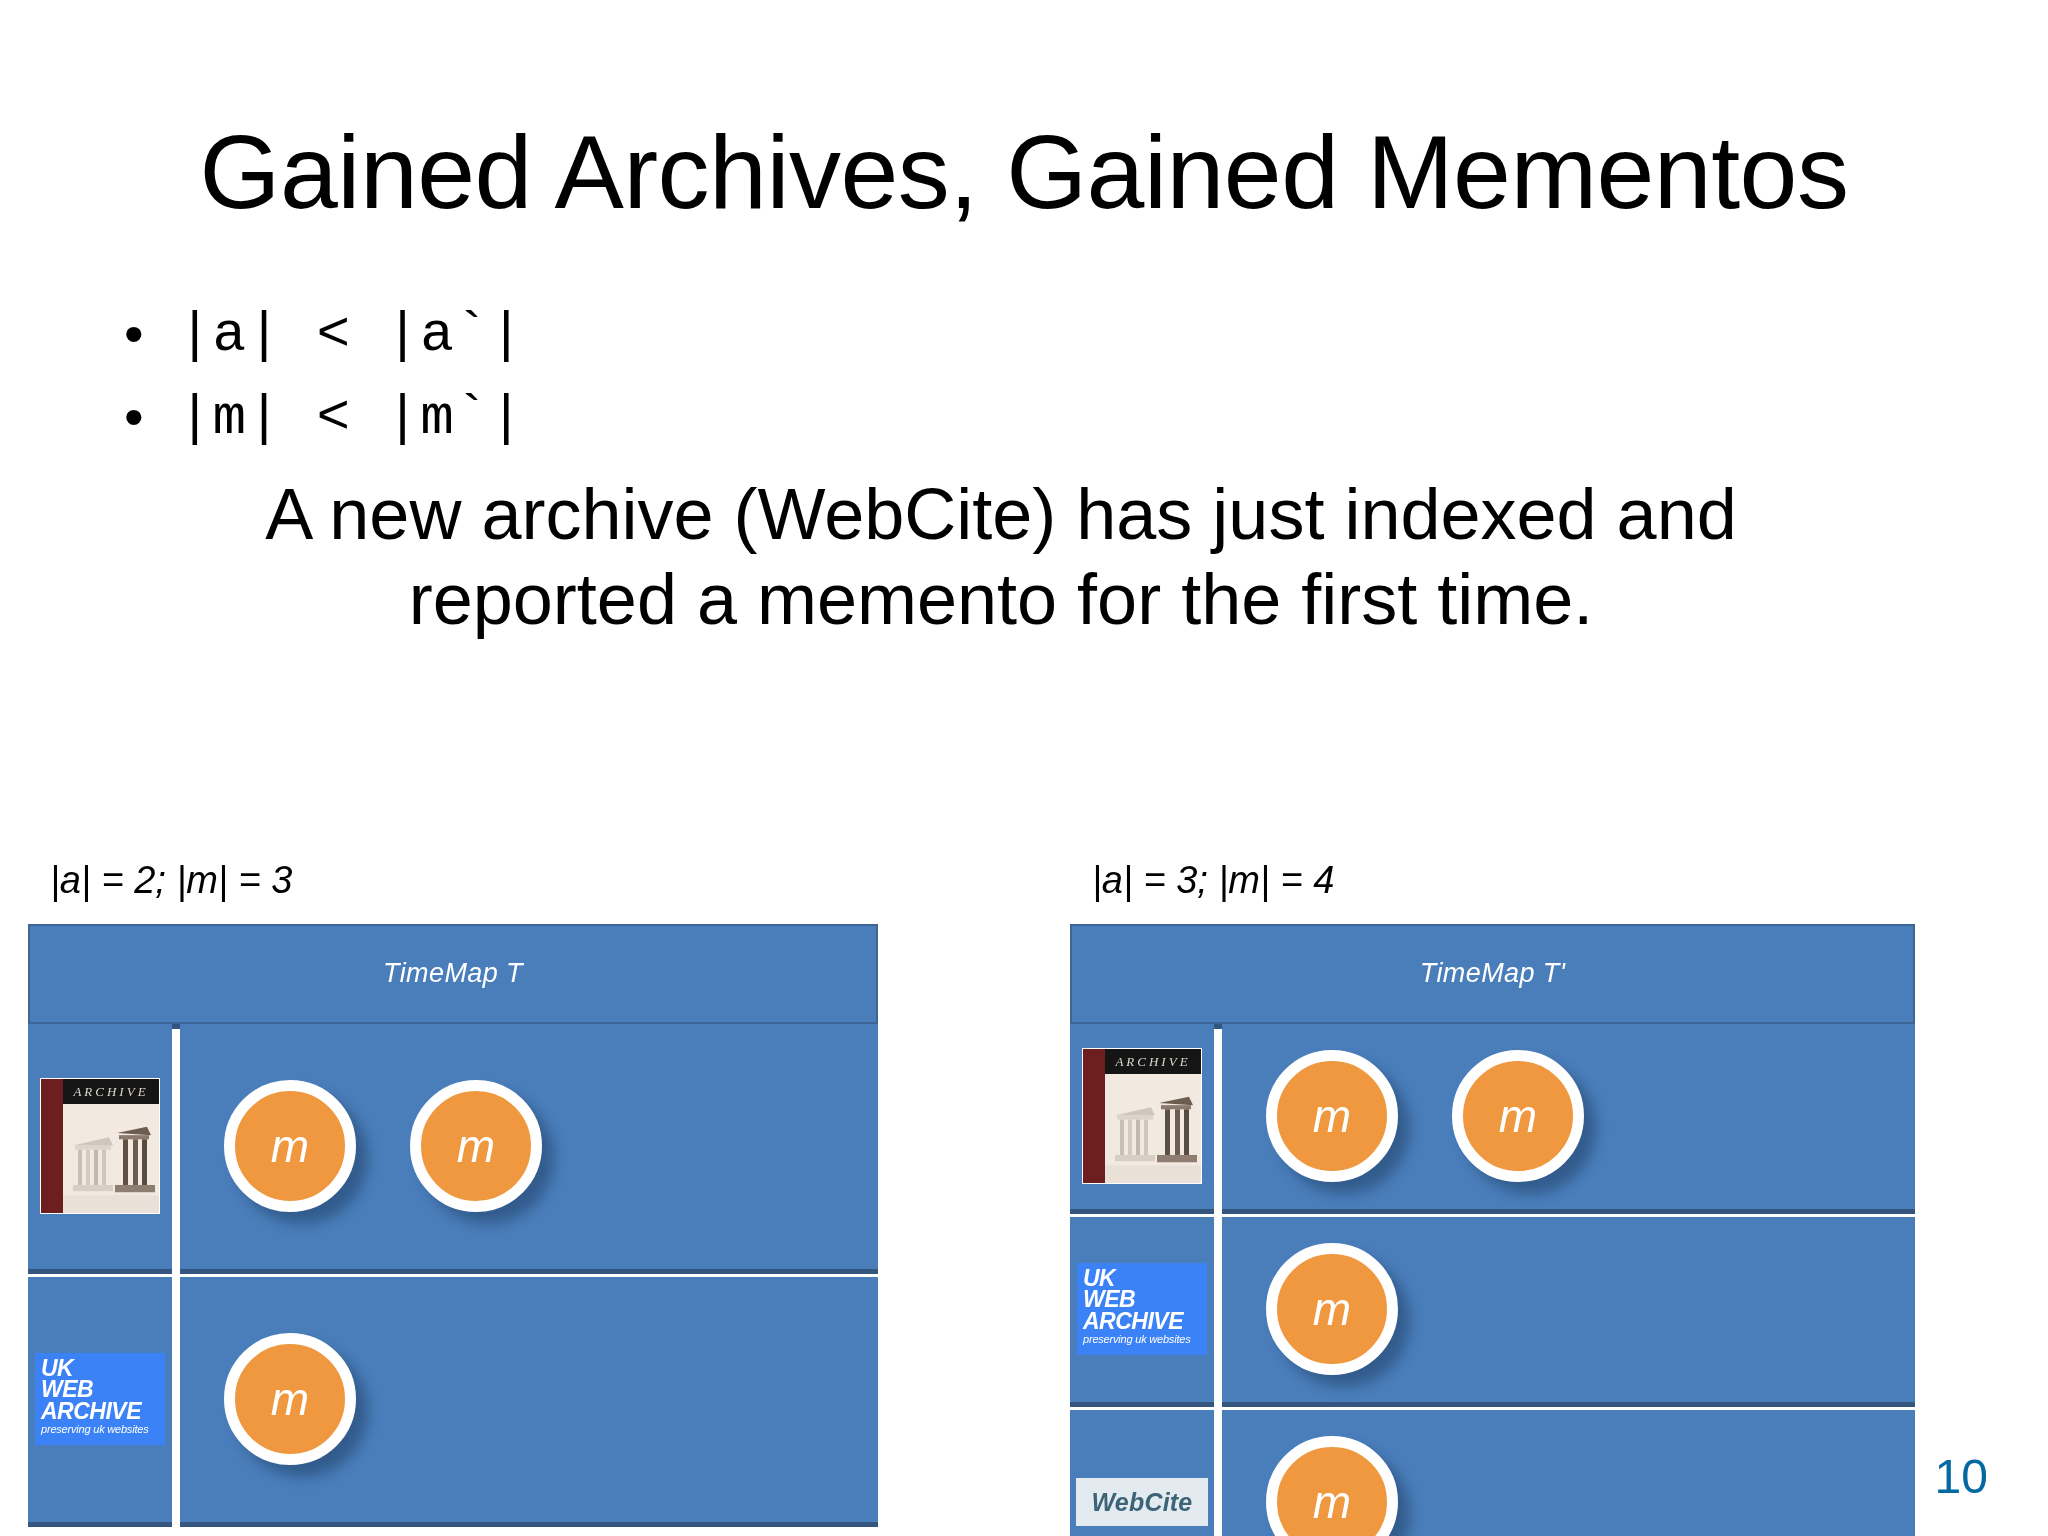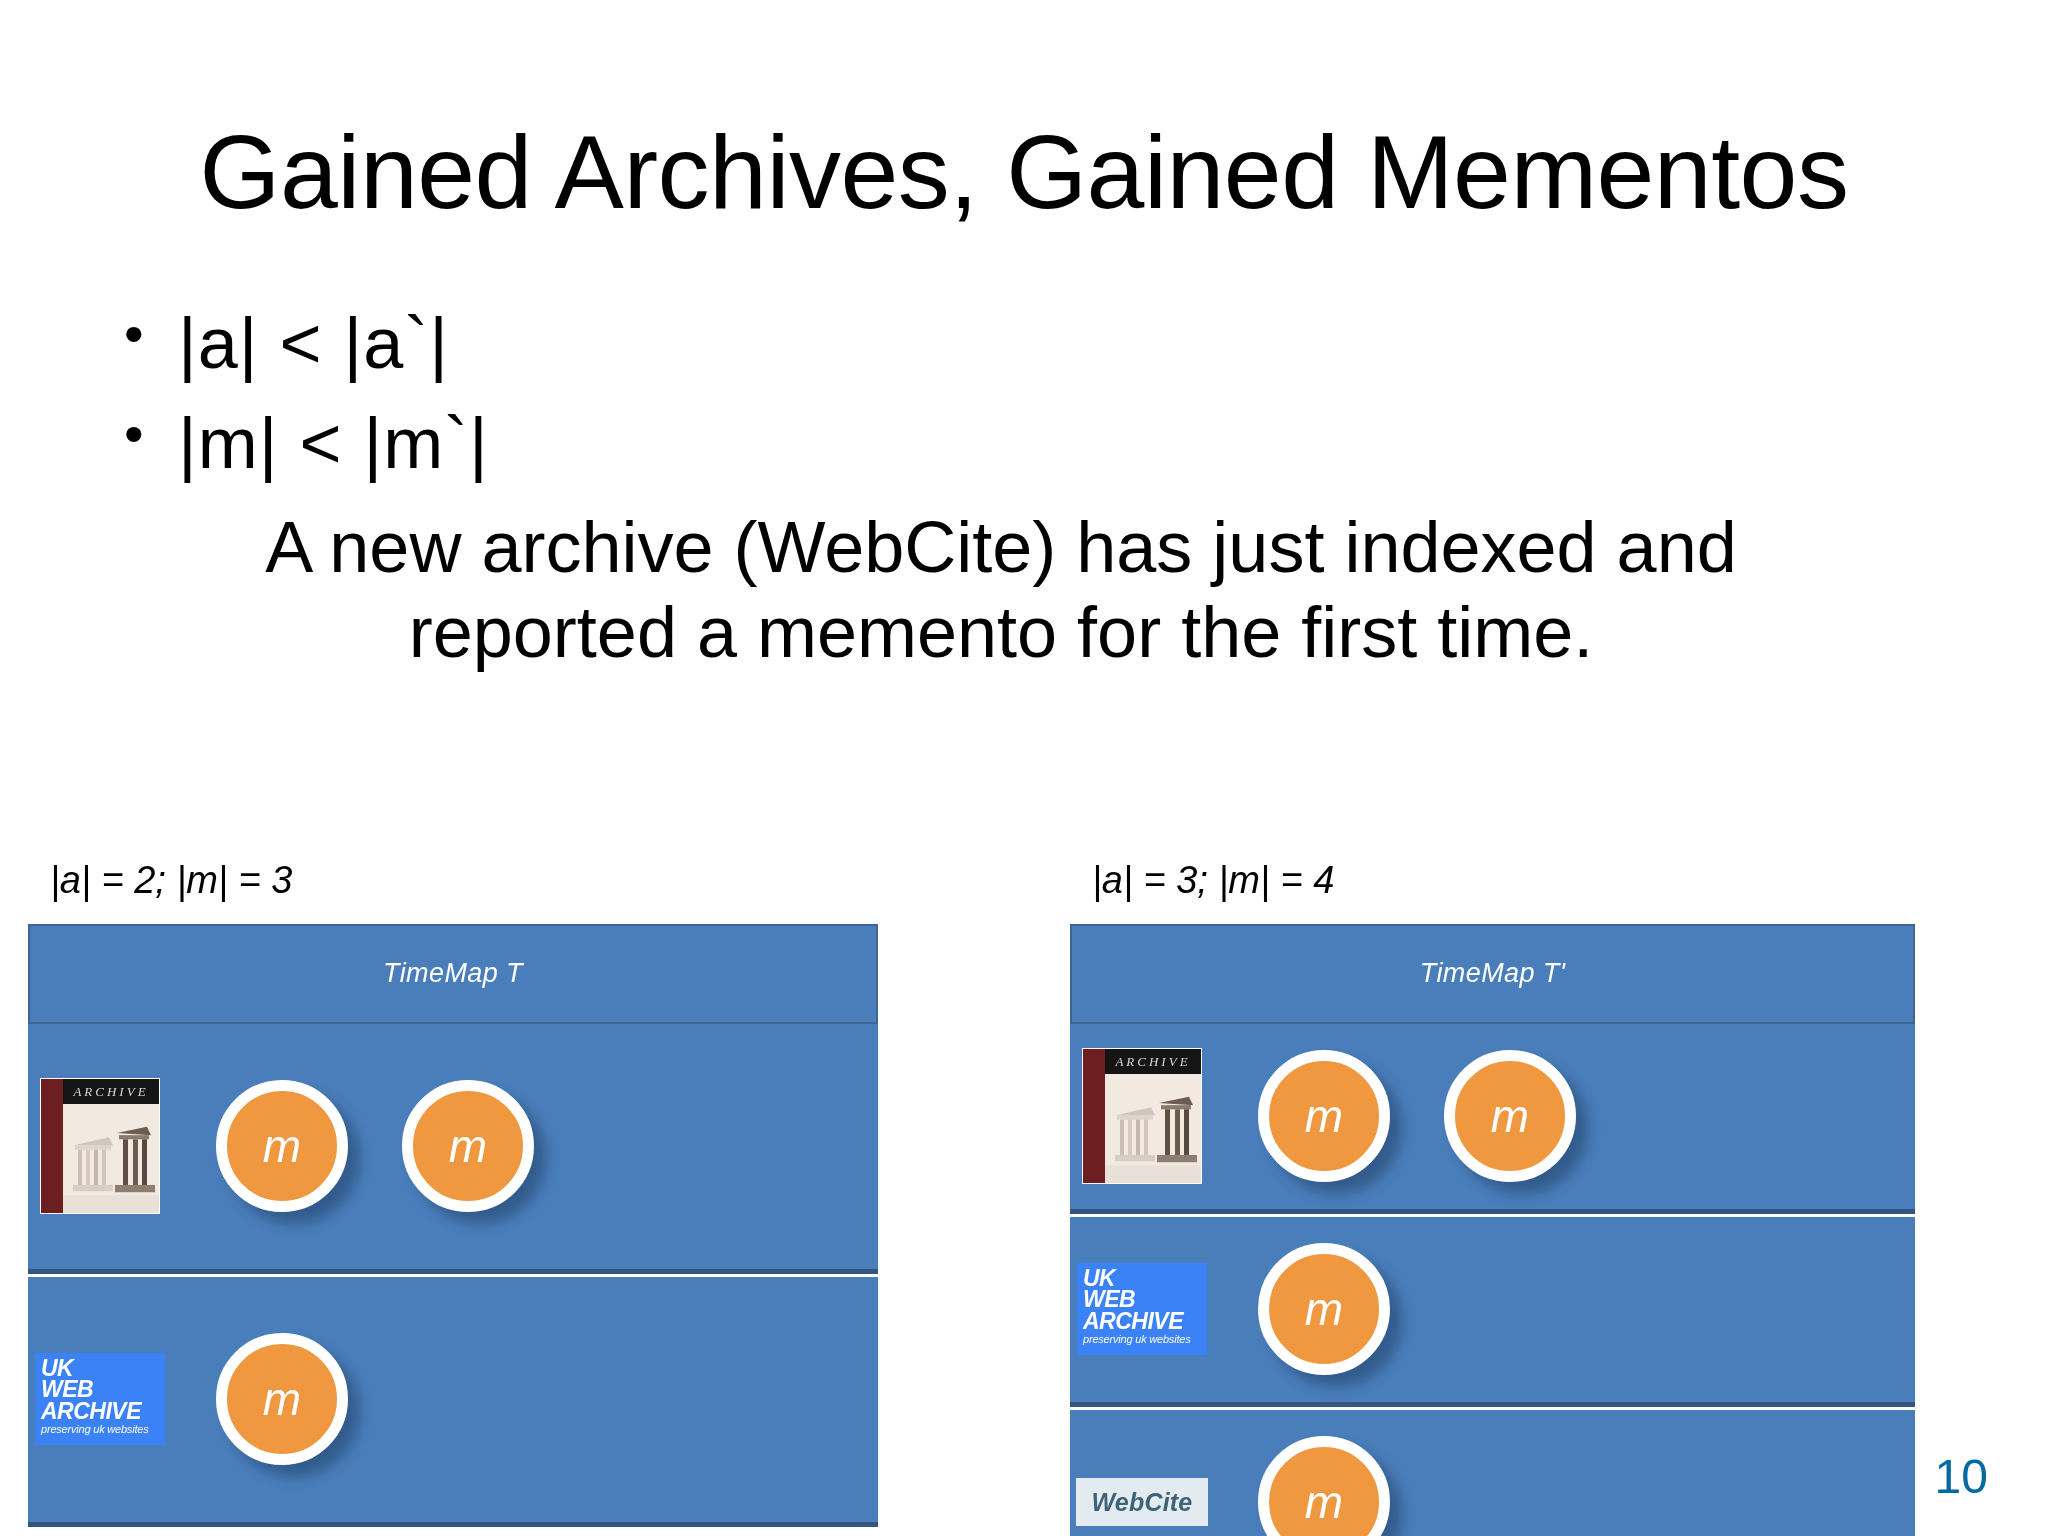--- a/index.html
+++ b/index.html
@@ -46,23 +46,24 @@
   }
   .bullet-dot {
     width: 54px;
     flex: 0 0 54px;
     font-size: 56px;
     line-height: 1.0;
     text-align: left;
     color: #000;
   }
   .bullet-text {
-    font-size: 72px;
+    font-size: 56px;
     line-height: 1.05;
     letter-spacing: 1px;
+    font-family: Liberation Mono, monospace;
   }
   .para {
     margin-top: 24px;
     font-size: 72px;
     line-height: 1.18;
     text-align: center;
     padding: 0 120px 0 60px;
   }
 
   
@@ -94,20 +95,21 @@
     align-items: center;
     justify-content: center;
     color: #ffffff;
     font-size: 27px;
     letter-spacing: 0.4px;
     text-align: right;
   }
 
   .tm-row {
     display: flex;
+    gap: 8px;
     margin-bottom: 8px;
   }
   .tm-row:last-child { margin-bottom: 0; }
 
   .cell-archive {
     flex: 0 0 144px;
     background: #4a7ebb;
     box-shadow: 0 5px 0 0 #34567e;
     display: flex;
     align-items: center;

